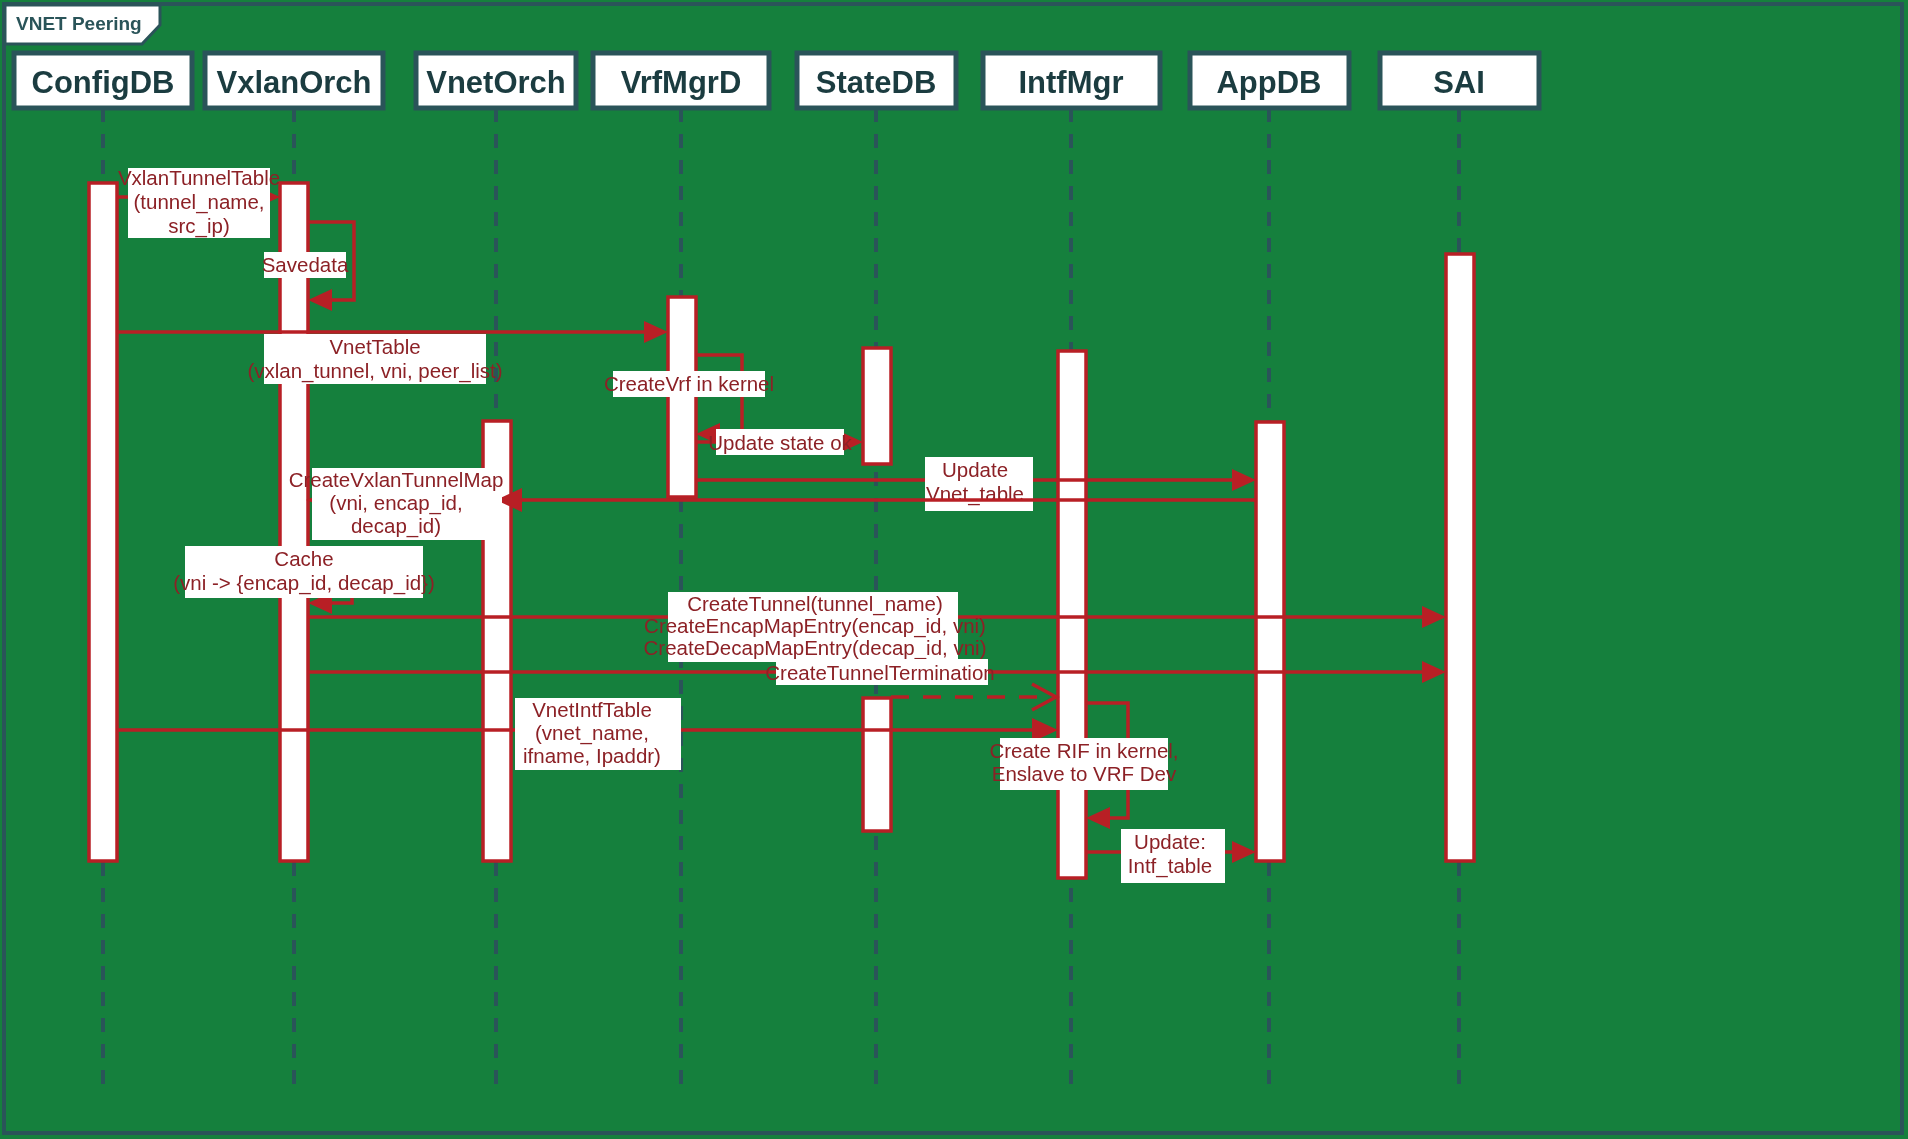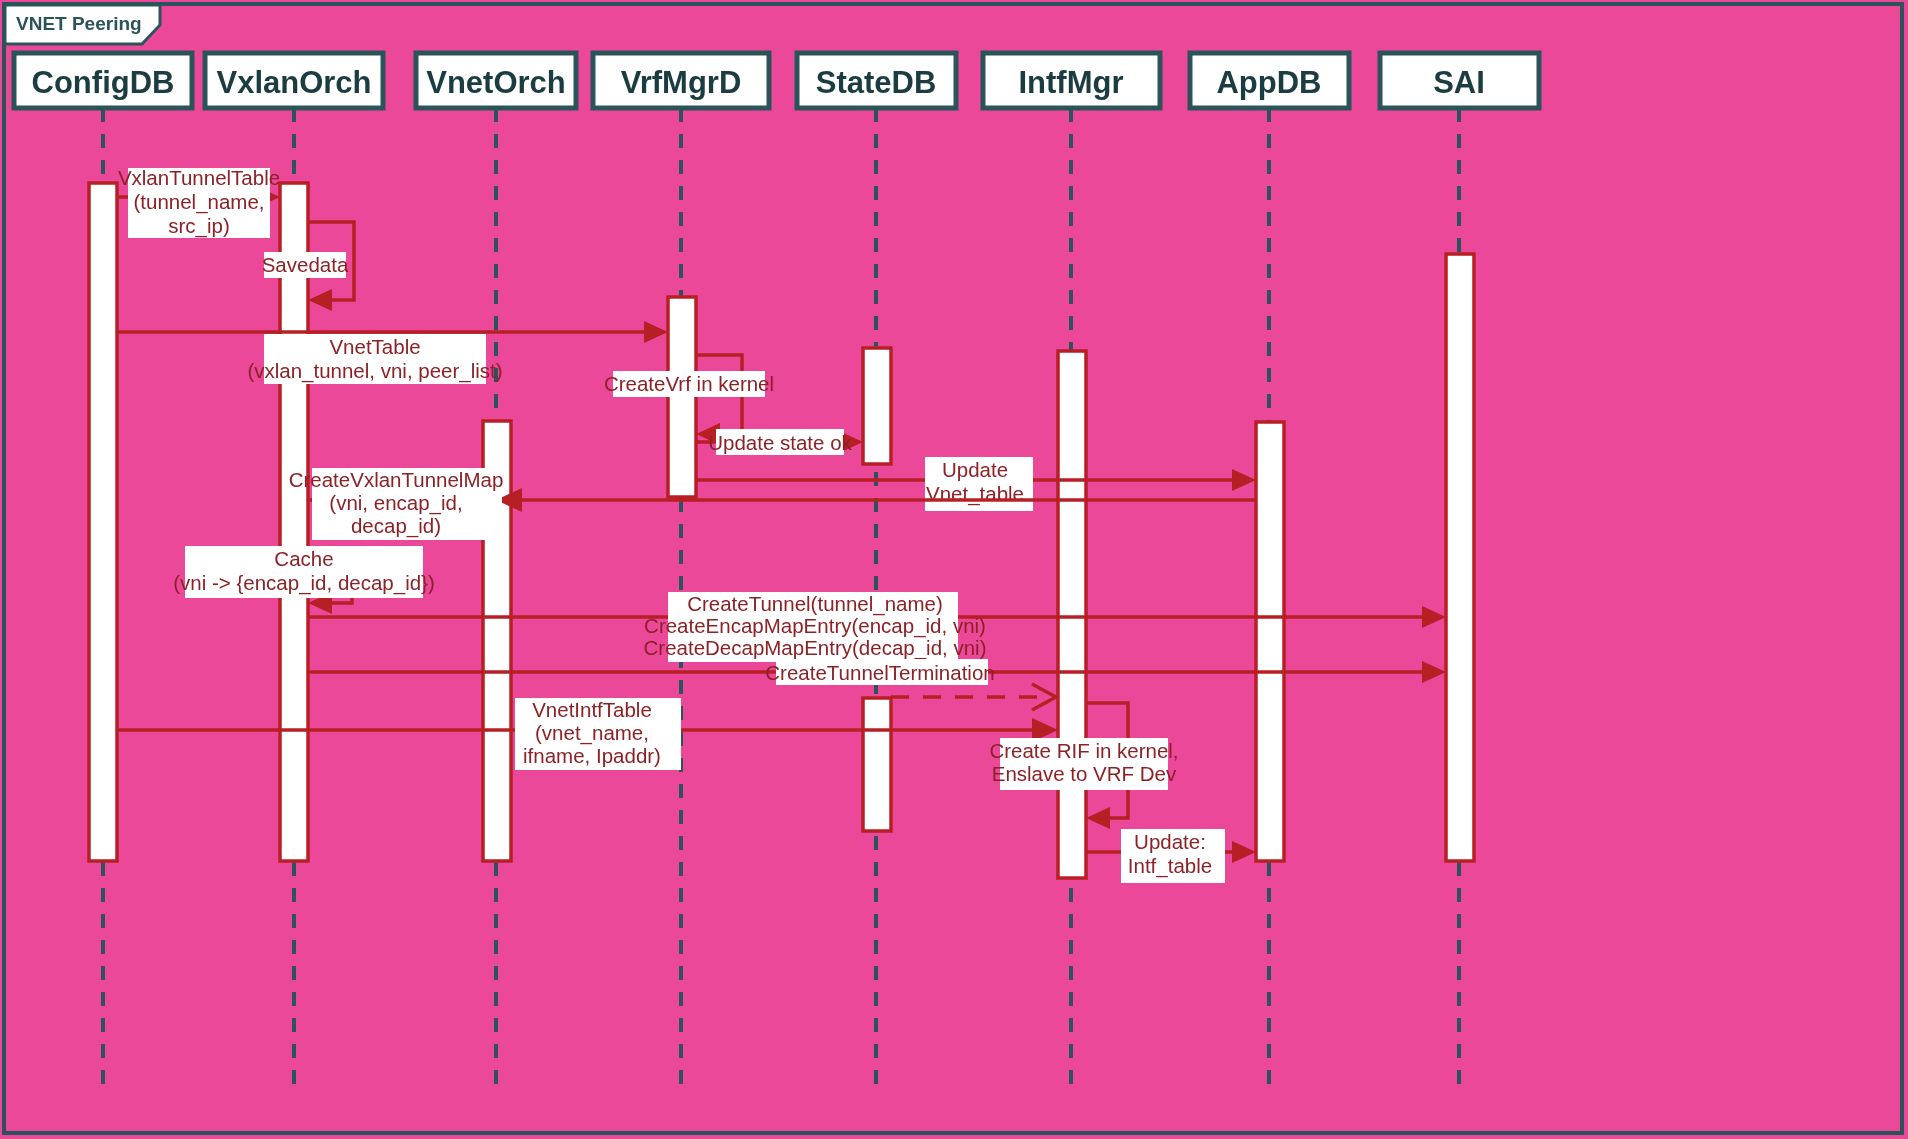--- a/index.html
+++ b/index.html
@@ -7,21 +7,21 @@
     padding: 0;
     background: #ffffff;
   }
   body {
     font-family: "Liberation Sans", sans-serif;
   }
   #canvas {
     position: relative;
     width: 1908px;
     height: 1139px;
-    background: #ec4899;
+    background: #15803d;
     overflow: hidden;
   }
   svg#diagram {
     position: absolute;
     left: 0;
     top: 0;
     width: 1908px;
     height: 1139px;
   }
   .frame-border {

